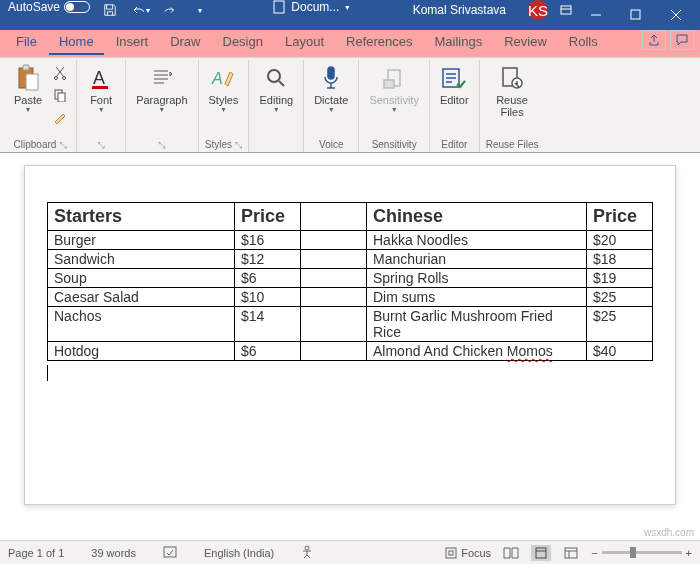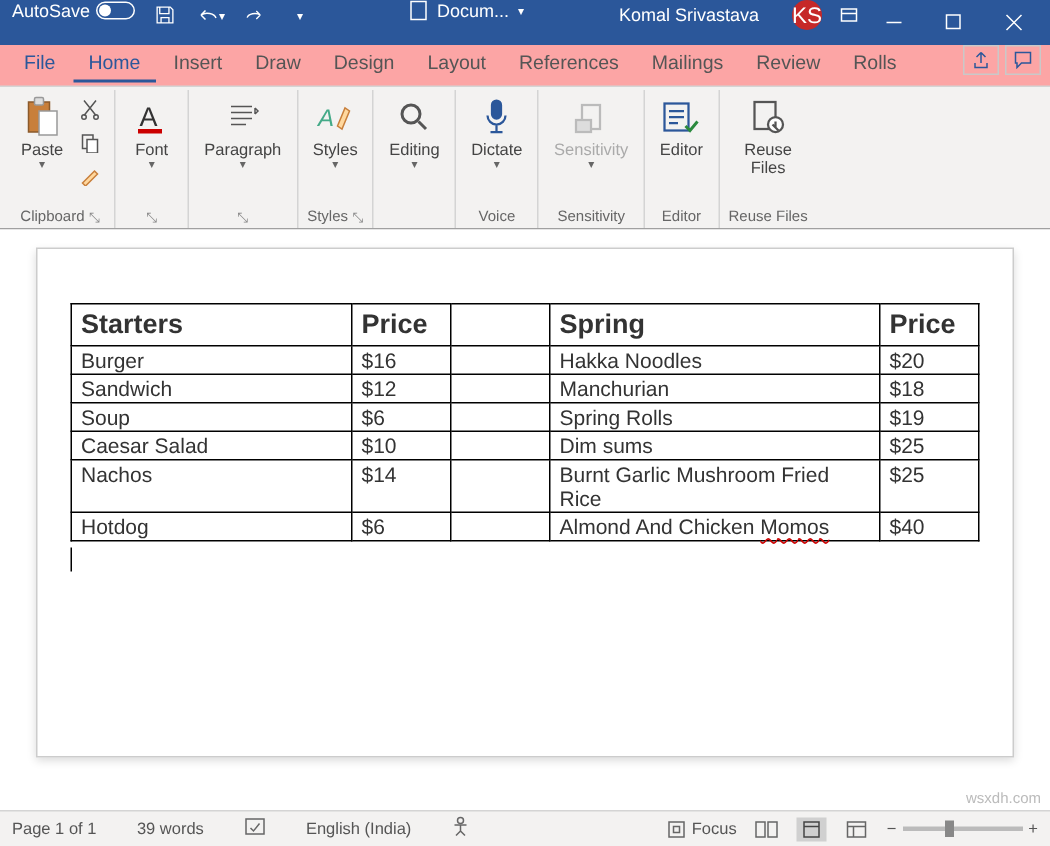--- a/index.html
+++ b/index.html
@@ -357,21 +357,21 @@
 </div>
 
 <div class="docarea">
   <div class="page">
     <table class="doc">
       <tbody>
           <tr>
         <th style="width:170px">Starters</th>
         <th style="width:60px">Price</th>
         <th class="spacer-col"></th>
-        <th style="width:200px">Spring</th>
+        <th style="width:200px">Chinese</th>
         <th style="width:60px">Price</th>
       </tr>
       <tr>
             <td>Burger</td>
             <td>$16</td>
             <td></td>
             <td>Hakka Noodles</td>
             <td>$20</td>
           </tr>
       <tr>

